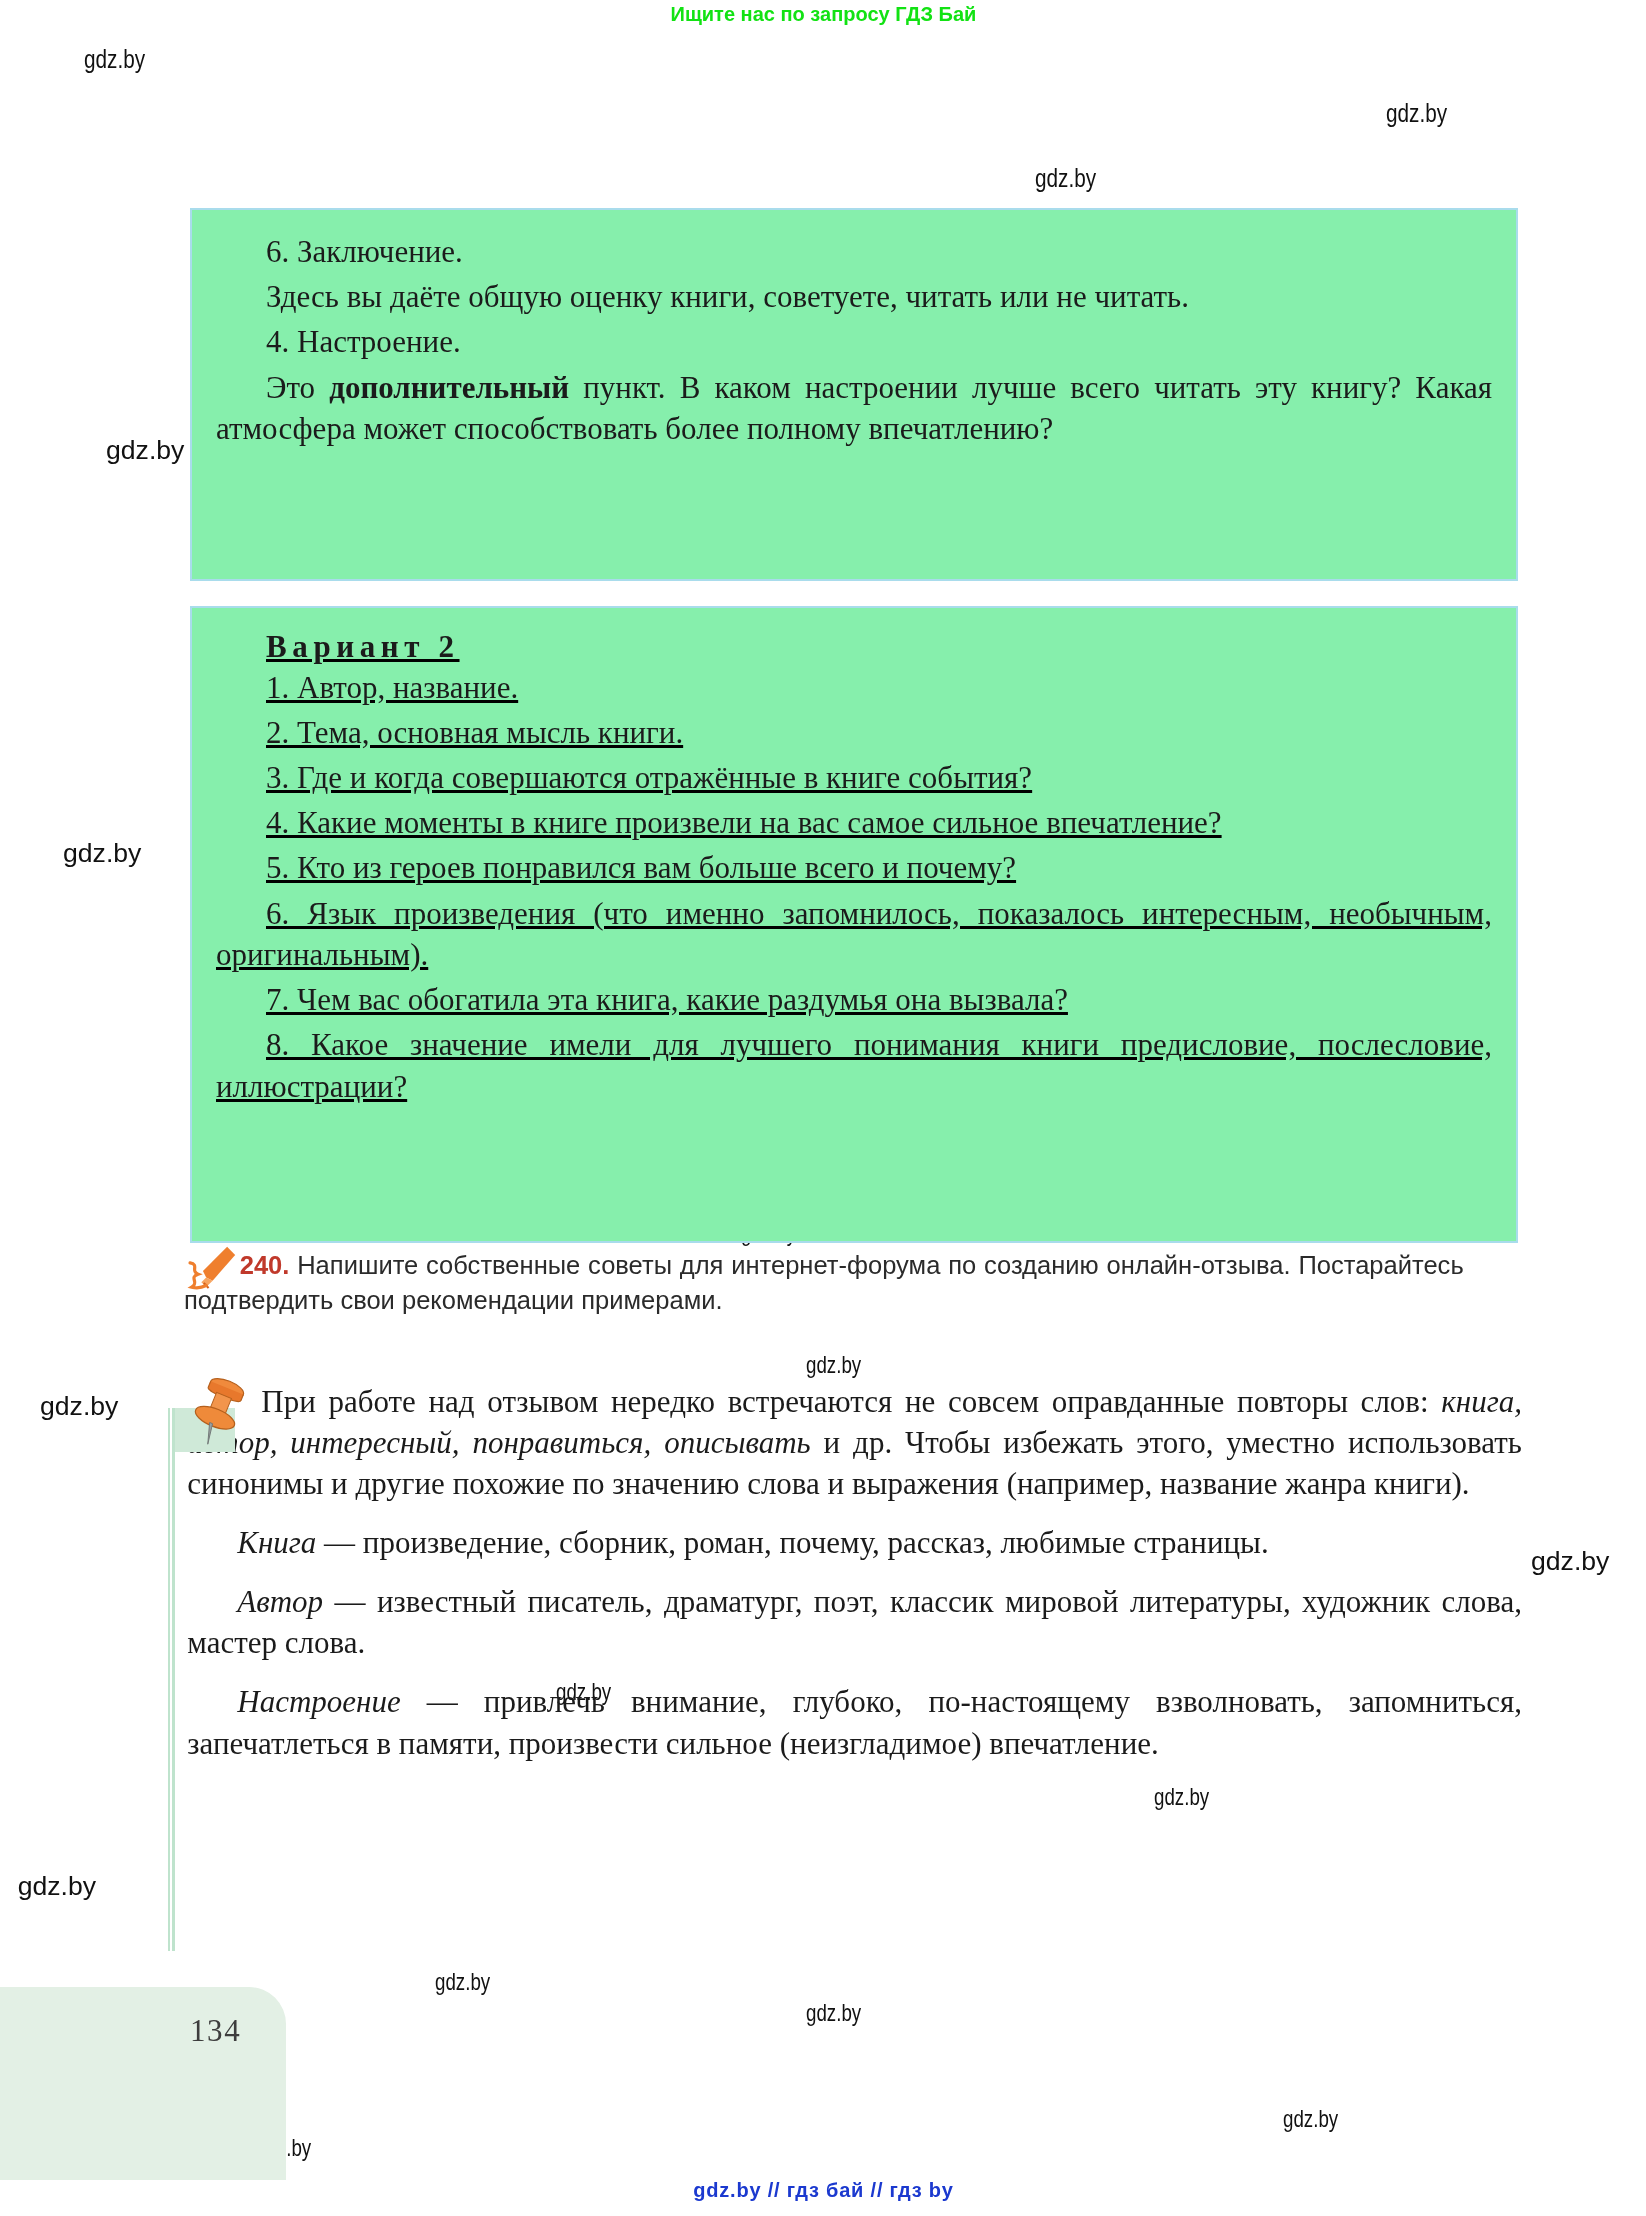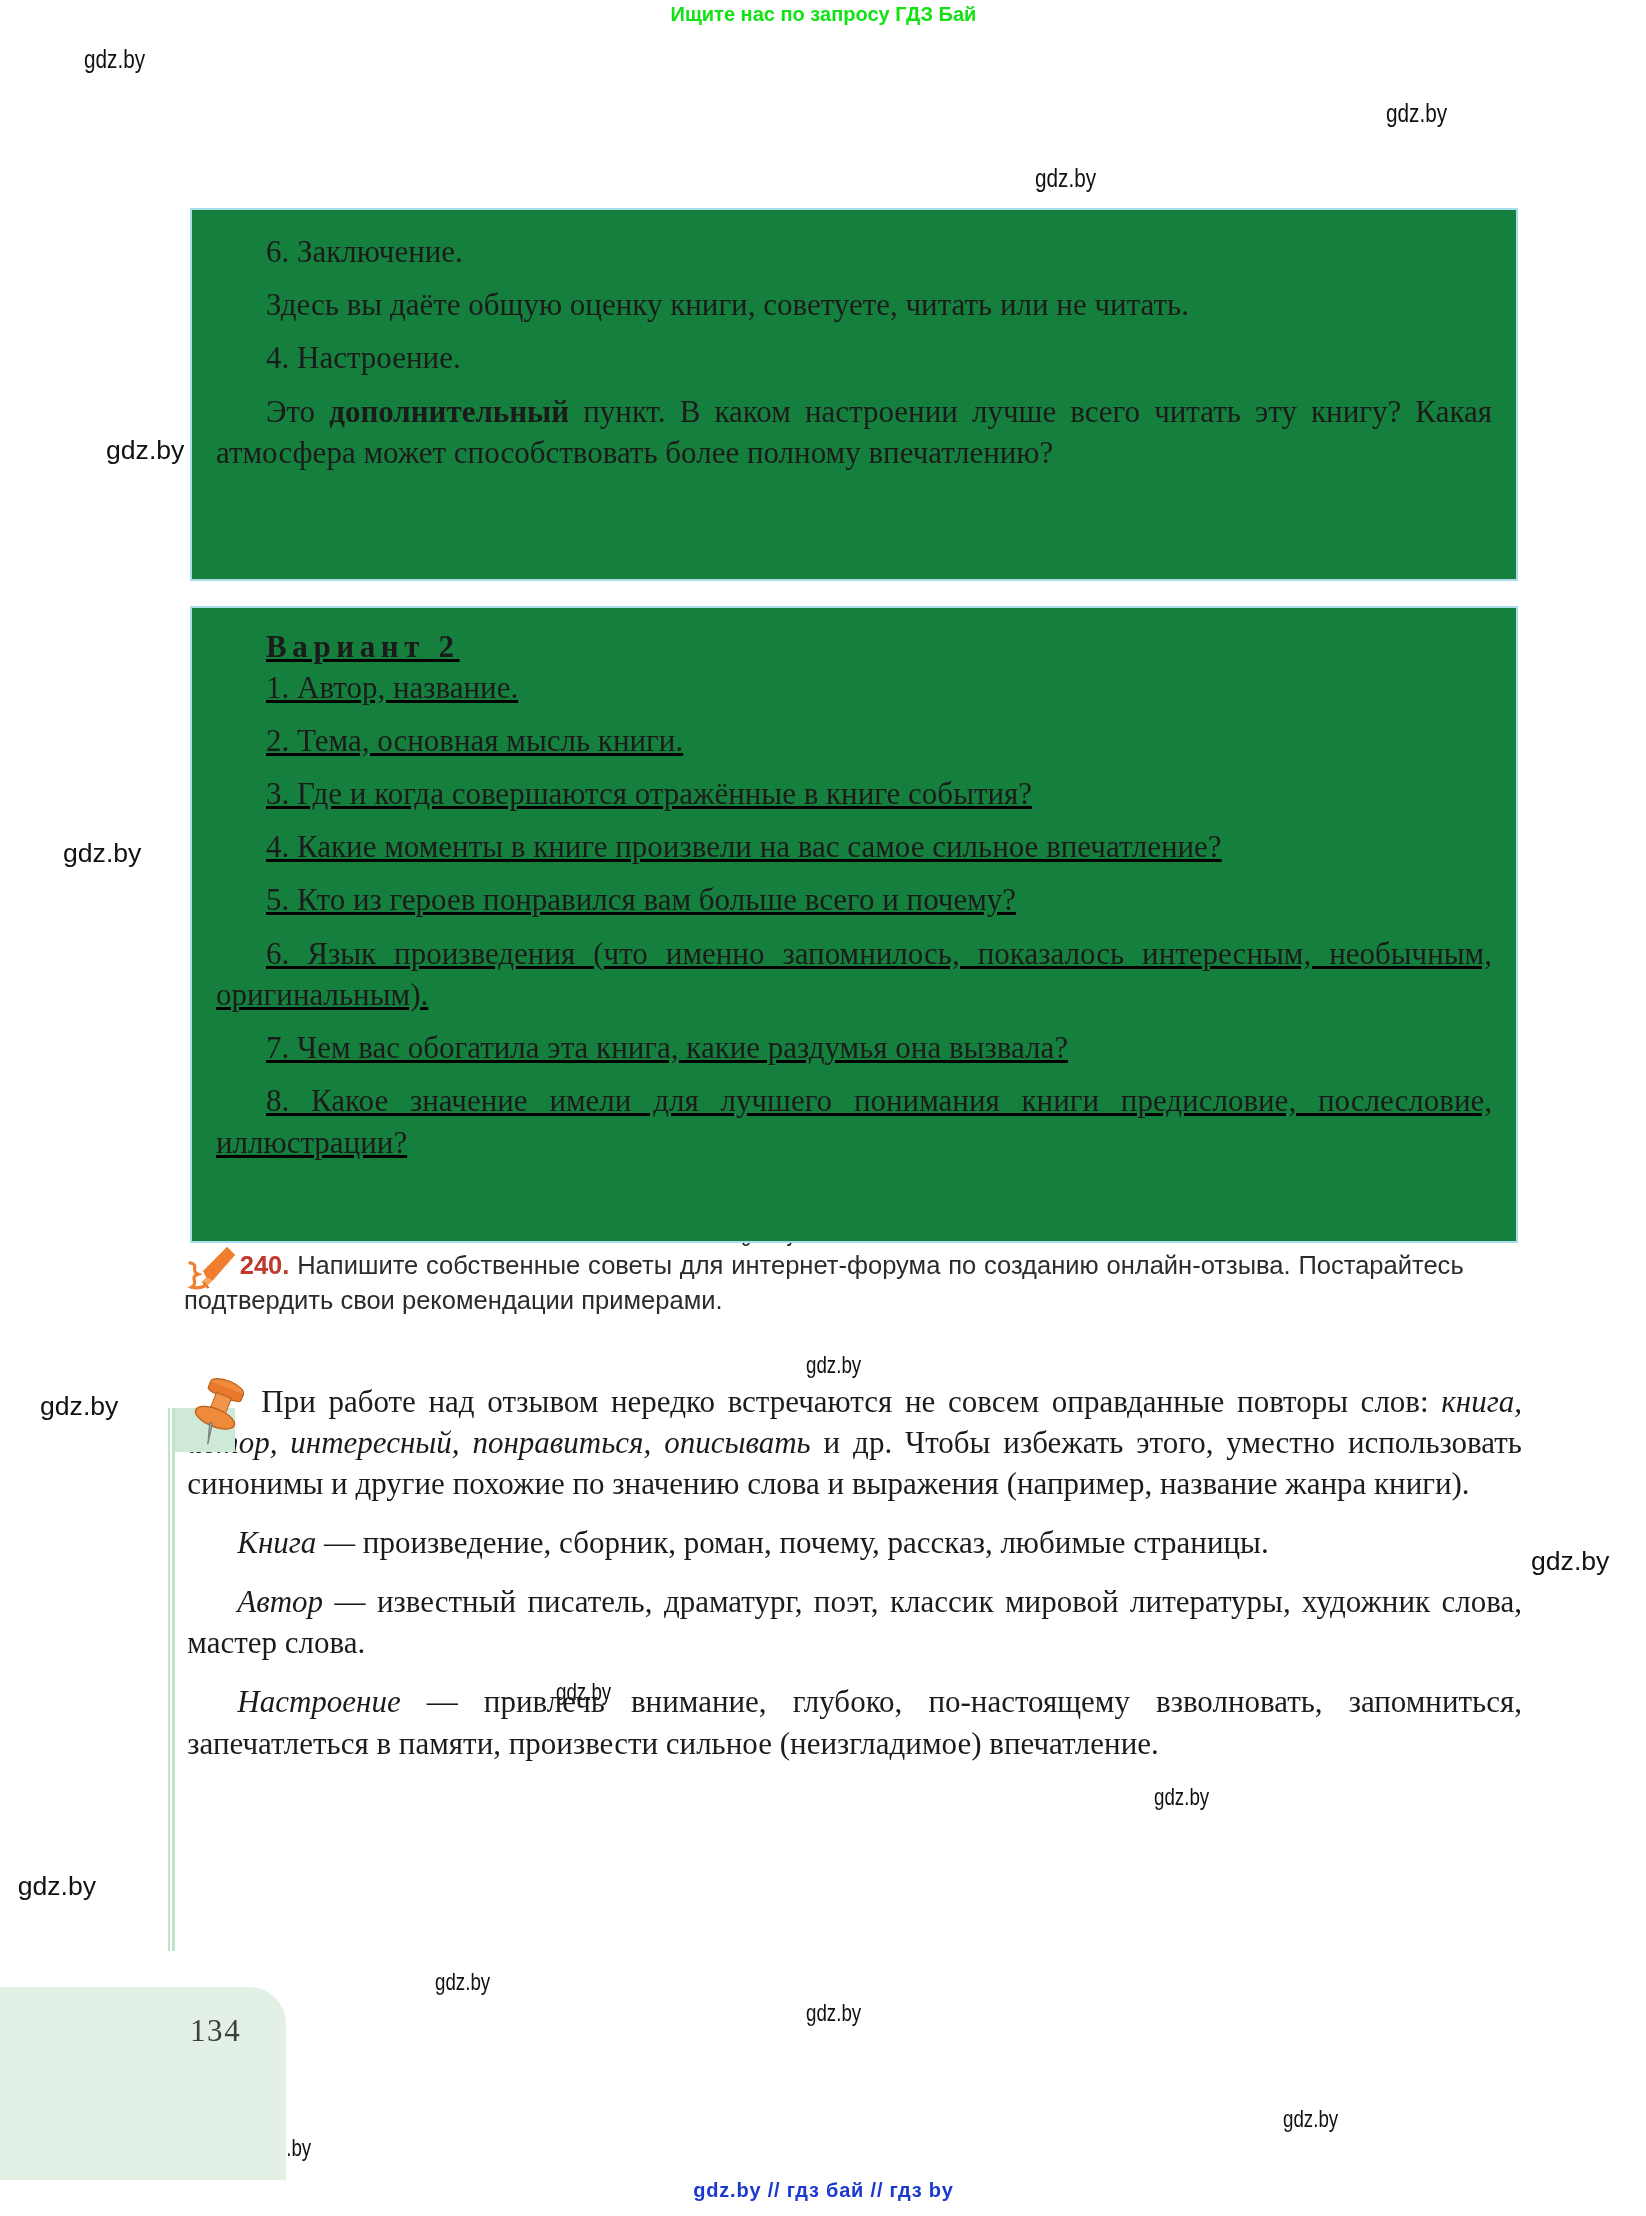--- a/index.html
+++ b/index.html
@@ -57,39 +57,39 @@
     font-size: 31px;
     color: #3d3d3d;
     letter-spacing: 1.6px;
   }
 
   
   .rule-box {
     position: absolute;
     box-sizing: border-box;
     border: 2.4px solid #a9dcec;
-    background: #15803d;
+    background: #86efac;
   }
   #box-1 { left: 190px; top: 208px;  width: 1328px; height: 373px; }
   #box-2 { left: 190px; top: 606px;  width: 1328px; height: 637px; text-decoration: underline; }
 
   .box-inner {
     padding: 21px 24px 8px 24px;
   }
 
   .serif-line {
     font-family: "Liberation Serif", serif;
     font-size: 31px;
     line-height: 1.33;
     color: #1b1b1b;
     margin: 0;
     text-align: justify;
     text-justify: inter-word;
   }
-  .serif-line + .serif-line { margin-top: 12px; }
+  .serif-line + .serif-line { margin-top: 4px; }
   .ind { text-indent: 50px; }
   .b { font-weight: bold; }
   .variant-head {
     font-family: "Liberation Serif", serif;
     font-size: 31px;
     font-weight: bold;
     letter-spacing: 5.6px;
     color: #1b1b1b;
     margin: 0 0 1.6px 50px;
   }

